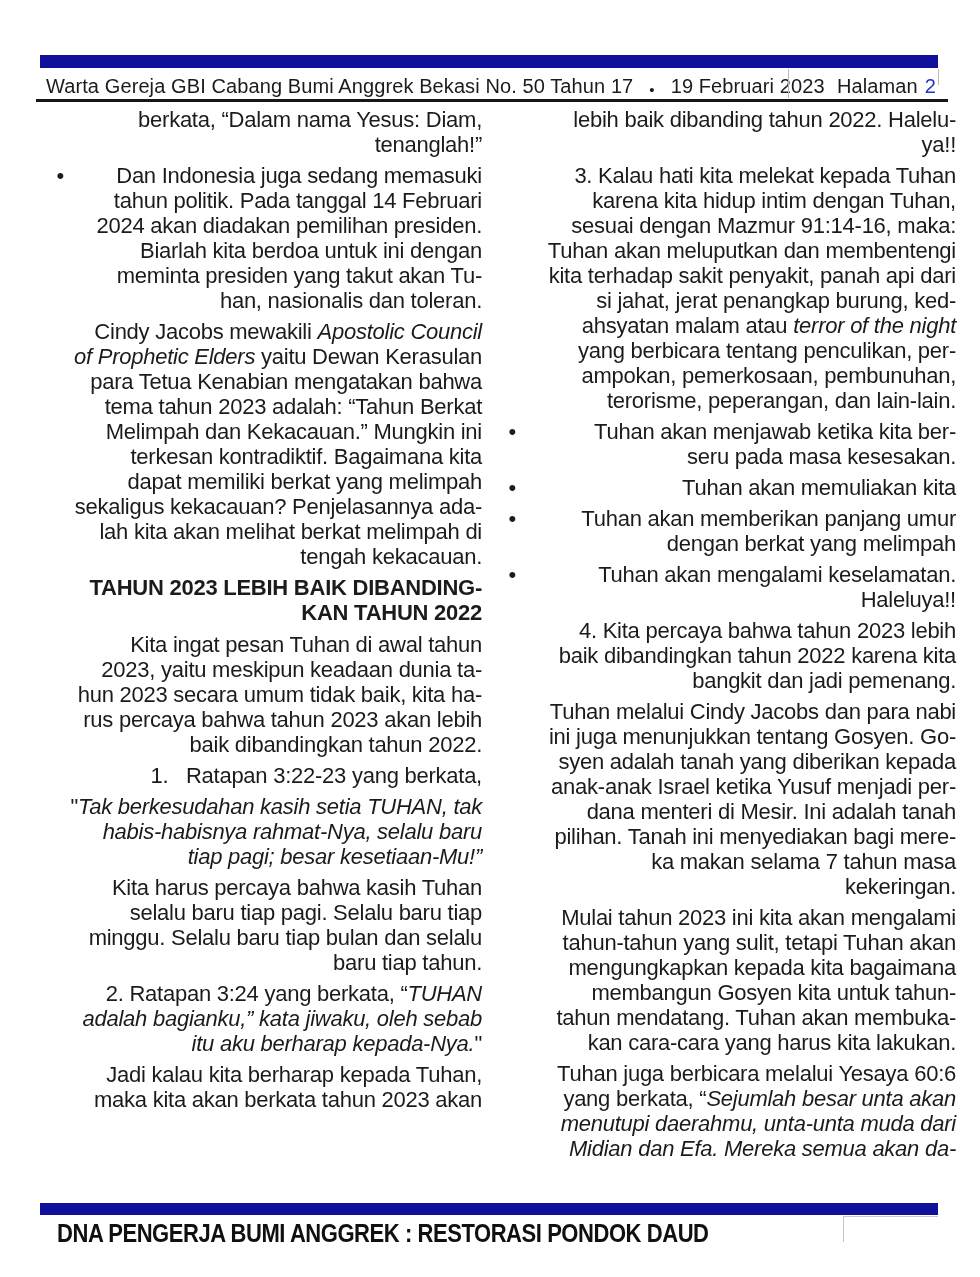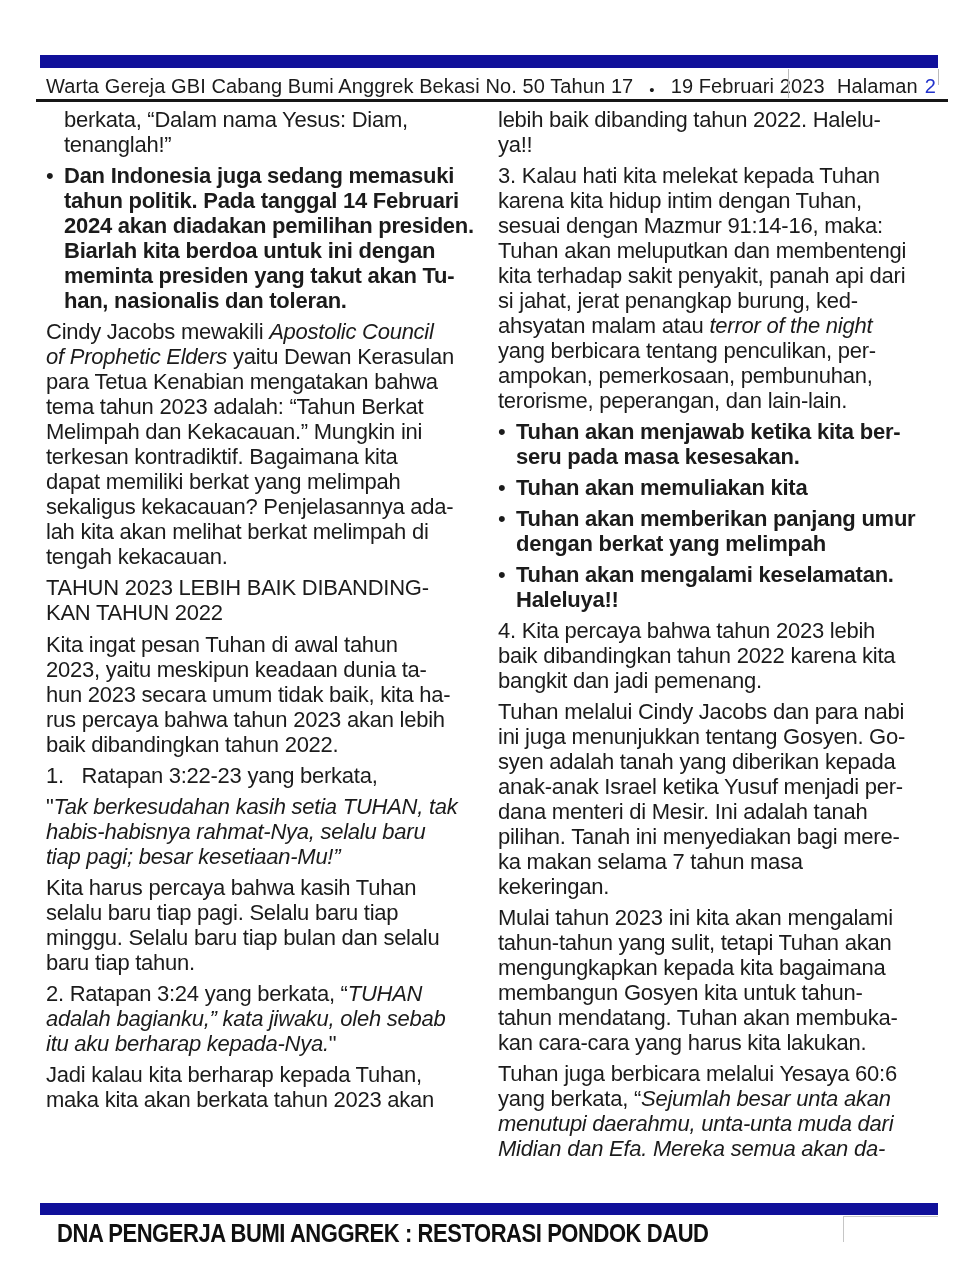--- a/index.html
+++ b/index.html
@@ -25,30 +25,30 @@
   .page-number { color:var(--page-number-blue,#2233cc); margin-left:7px; }
   .header-rule {
     position:absolute; left:36px; top:99px; width:912px; height:3px;
     background:#161616;
   }
   .vline { position:absolute; width:1px; background:#bcbcbc; }
   #vl-header-mid  { left:788px; top:69px; height:29px; }
   #vl-header-right{ left:938px; top:69px; height:16px; }
   .col {
     position:absolute; top:107px;
-    font-size:22px; line-height:25px; letter-spacing:-0.25px;
+    font-size:22px; line-height:25px; letter-spacing:-0.25px;text-align:right;
   }
   #col-left  { left:46px;  width:436px; }
   #col-right { left:498px; width:458px; }
   .blk { white-space:pre-line; margin:0 0 6px 0; }
-  .h   { font-weight:normal; margin:4px 0 7px 0; }
+  .h   { font-weight:bold; margin:4px 0 7px 0; }
   .cont{ margin-left:18px; }
   .bullet { display:flex; }
   .bullet .marker { flex:0 0 18px; width:18px; }
-  .bullet .btxt   { flex:1; white-space:pre-line;font-weight:bold; }
+  .bullet .btxt   { flex:1; white-space:pre-line; }
   .b { font-weight:normal; }
   .i { font-style:italic; }
   .bottombar {
     position:absolute; left:40px; top:1203px; width:898px; height:12px;
     background:var(--bar-blue,#10109a);
   }
   .footer-hline {
     position:absolute; left:843px; top:1216px; width:95px; height:1px;
     background:#c6c6c6;
   }

